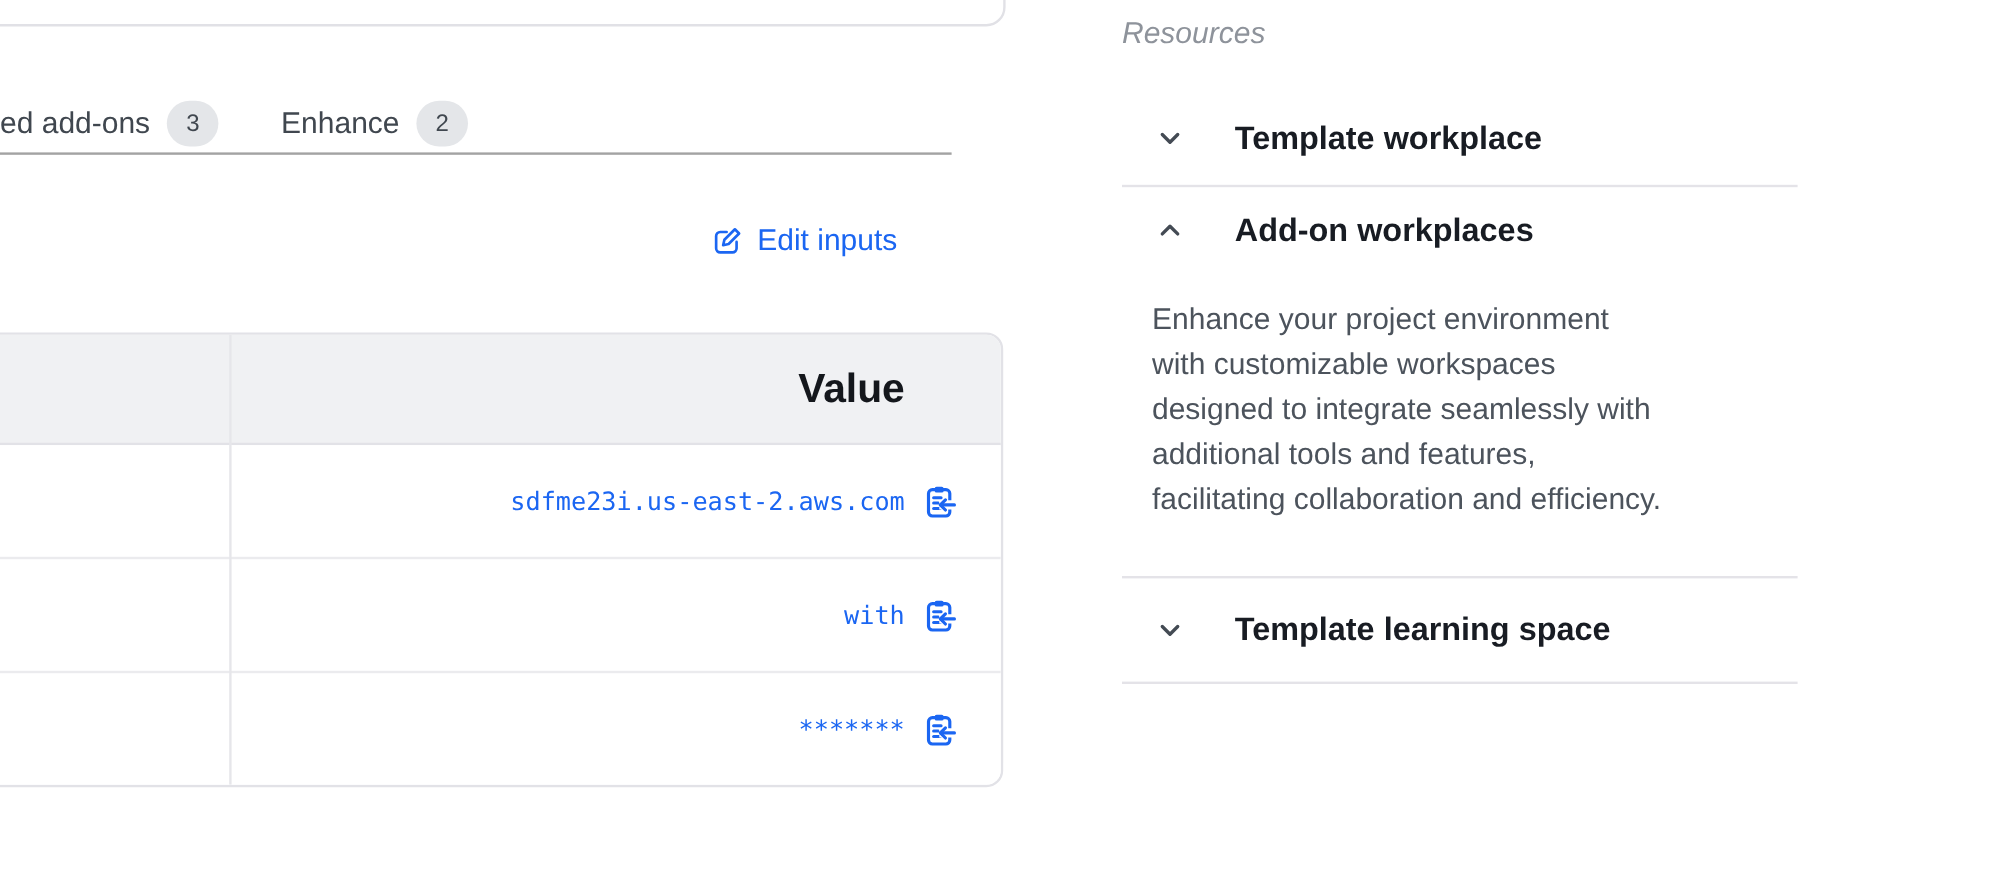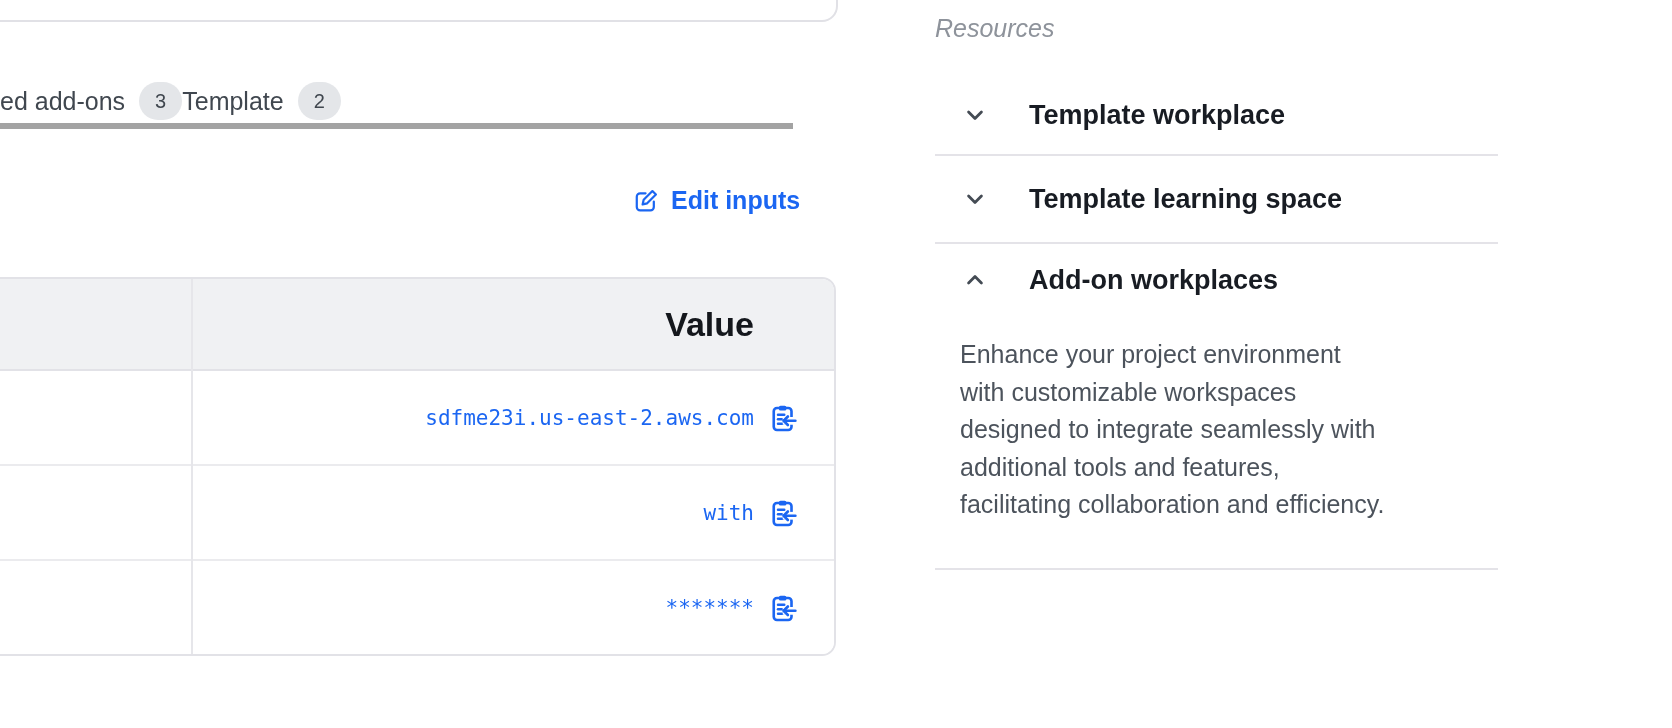--- a/index.html
+++ b/index.html
@@ -8,32 +8,32 @@
     font-family:"Liberation Sans", sans-serif;color:#21262d;
   }
   
   .top-card{
     position:absolute;left:-60px;top:-44px;width:898px;height:66px;
     background:#fff;border:2px solid #e1e1e6;border-radius:16px;box-sizing:border-box;
   }
   
   .tabbar{
     position:absolute;left:0;top:79px;width:793px;height:50px;box-sizing:border-box;
-    border-bottom:6px solid #a3a3a3;display:flex;align-items:center;
+    border-bottom:2px solid #a3a3a3;display:flex;align-items:center;gap:52px;
   }
   .tab{display:flex;align-items:center;gap:14px;cursor:pointer;}
   .tab-label{font-size:25px;color:#40474f;white-space:nowrap;}
   .badge{
     font-size:20px;line-height:1;color:#40474f;background:#e4e6e9;
     border-radius:999px;padding:9px 16px;
   }
   
   .edit-link{
-    position:absolute;left:632px;top:186px;display:flex;align-items:center;gap:11px;
-    color:#1b66f2;font-size:25px;font-weight:700;cursor:pointer;white-space:nowrap;
+    position:absolute;left:592px;top:186px;display:flex;align-items:center;gap:11px;
+    color:#1b66f2;font-size:25px;font-weight:400;cursor:pointer;white-space:nowrap;
   }
   .edit-link svg{display:block;}
   
   .table-card{
     position:absolute;left:-40px;top:277px;width:876px;height:379px;box-sizing:border-box;
     background:#fff;border:2px solid #e2e2e7;border-radius:14px;overflow:hidden;
     display:flex;flex-direction:column;
   }
   .thead{
     height:92px;flex:0 0 auto;background:#f0f1f3;border-bottom:2px solid #e2e2e7;
@@ -70,21 +70,21 @@
 <div class="stage">
 
   <div class="top-card"></div>
 
   <div class="tabbar">
     <div class="tab">
       <span class="tab-label">ed add-ons</span>
       <span class="badge">3</span>
     </div>
     <div class="tab">
-      <span class="tab-label">Template</span>
+      <span class="tab-label">Enhance</span>
       <span class="badge">2</span>
     </div>
   </div>
 
   <div class="edit-link">
     <svg width="28" height="28" viewBox="0 0 24 24" fill="none" stroke="currentColor" stroke-width="1.9" stroke-linecap="round" stroke-linejoin="round">
       <path d="M11.6 5.4H7a2.9 2.9 0 0 0-2.9 2.9v8.8A2.9 2.9 0 0 0 7 20h8.8a2.9 2.9 0 0 0 2.9-2.9v-4.6"></path>
       <path d="M17.5 3.5l3 3L13 14l-3.9.9.9-3.9z"></path>
     </svg>
     <span>Edit inputs</span>
@@ -147,32 +147,32 @@
     <div class="section">
       <div class="section-h h1">
         <svg class="chev" width="28" height="28" viewBox="0 0 24 24" fill="none" stroke="currentColor" stroke-width="2.4" stroke-linecap="round" stroke-linejoin="round">
           <path d="M6.5 9.5L12 15l5.5-5.5"></path>
         </svg>
         <span class="section-title">Template workplace</span>
       </div>
     </div>
 
     <div class="section">
-      <div class="section-h h3">
-        <svg class="chev" width="28" height="28" viewBox="0 0 24 24" fill="none" stroke="currentColor" stroke-width="2.4" stroke-linecap="round" stroke-linejoin="round">
-          <path d="M6.5 9.5L12 15l5.5-5.5"></path>
-        </svg>
-        <span class="section-title">Template learning space</span>
-      </div>
-    </div>
-
-    <div class="section">
       <div class="section-h h2">
         <svg class="chev up" width="28" height="28" viewBox="0 0 24 24" fill="none" stroke="currentColor" stroke-width="2.4" stroke-linecap="round" stroke-linejoin="round">
           <path d="M6.5 9.5L12 15l5.5-5.5"></path>
         </svg>
         <span class="section-title">Add-on workplaces</span>
       </div>
       <p class="section-desc">Enhance your project environment with customizable workspaces designed to integrate seamlessly with additional tools and features, facilitating collaboration and efficiency.</p>
     </div>
 
+    <div class="section">
+      <div class="section-h h3">
+        <svg class="chev" width="28" height="28" viewBox="0 0 24 24" fill="none" stroke="currentColor" stroke-width="2.4" stroke-linecap="round" stroke-linejoin="round">
+          <path d="M6.5 9.5L12 15l5.5-5.5"></path>
+        </svg>
+        <span class="section-title">Template learning space</span>
+      </div>
+    </div>
+
   </div>
 </div>
 
 </body></html>

